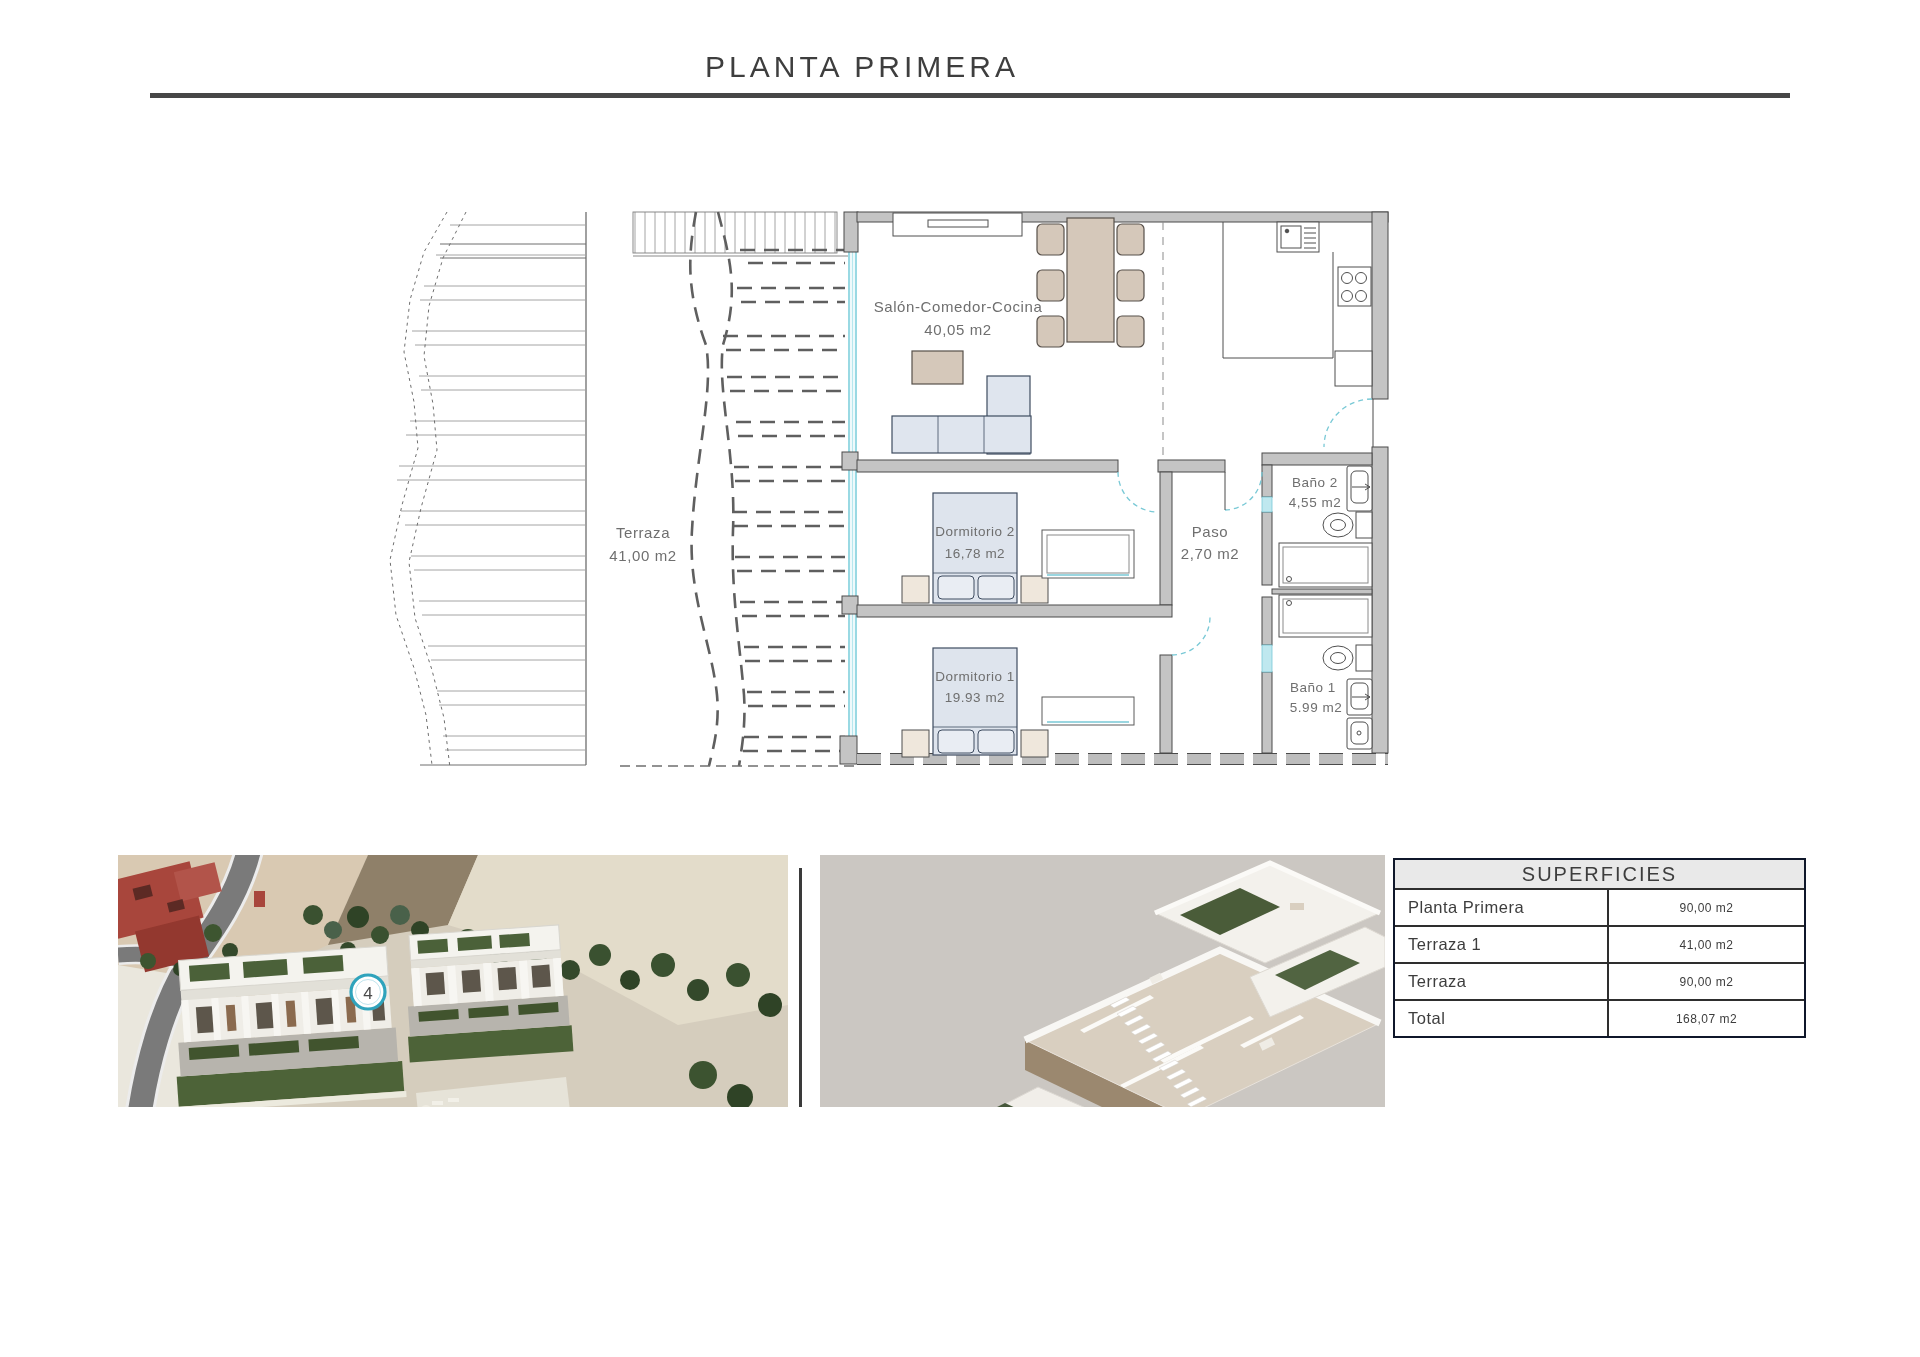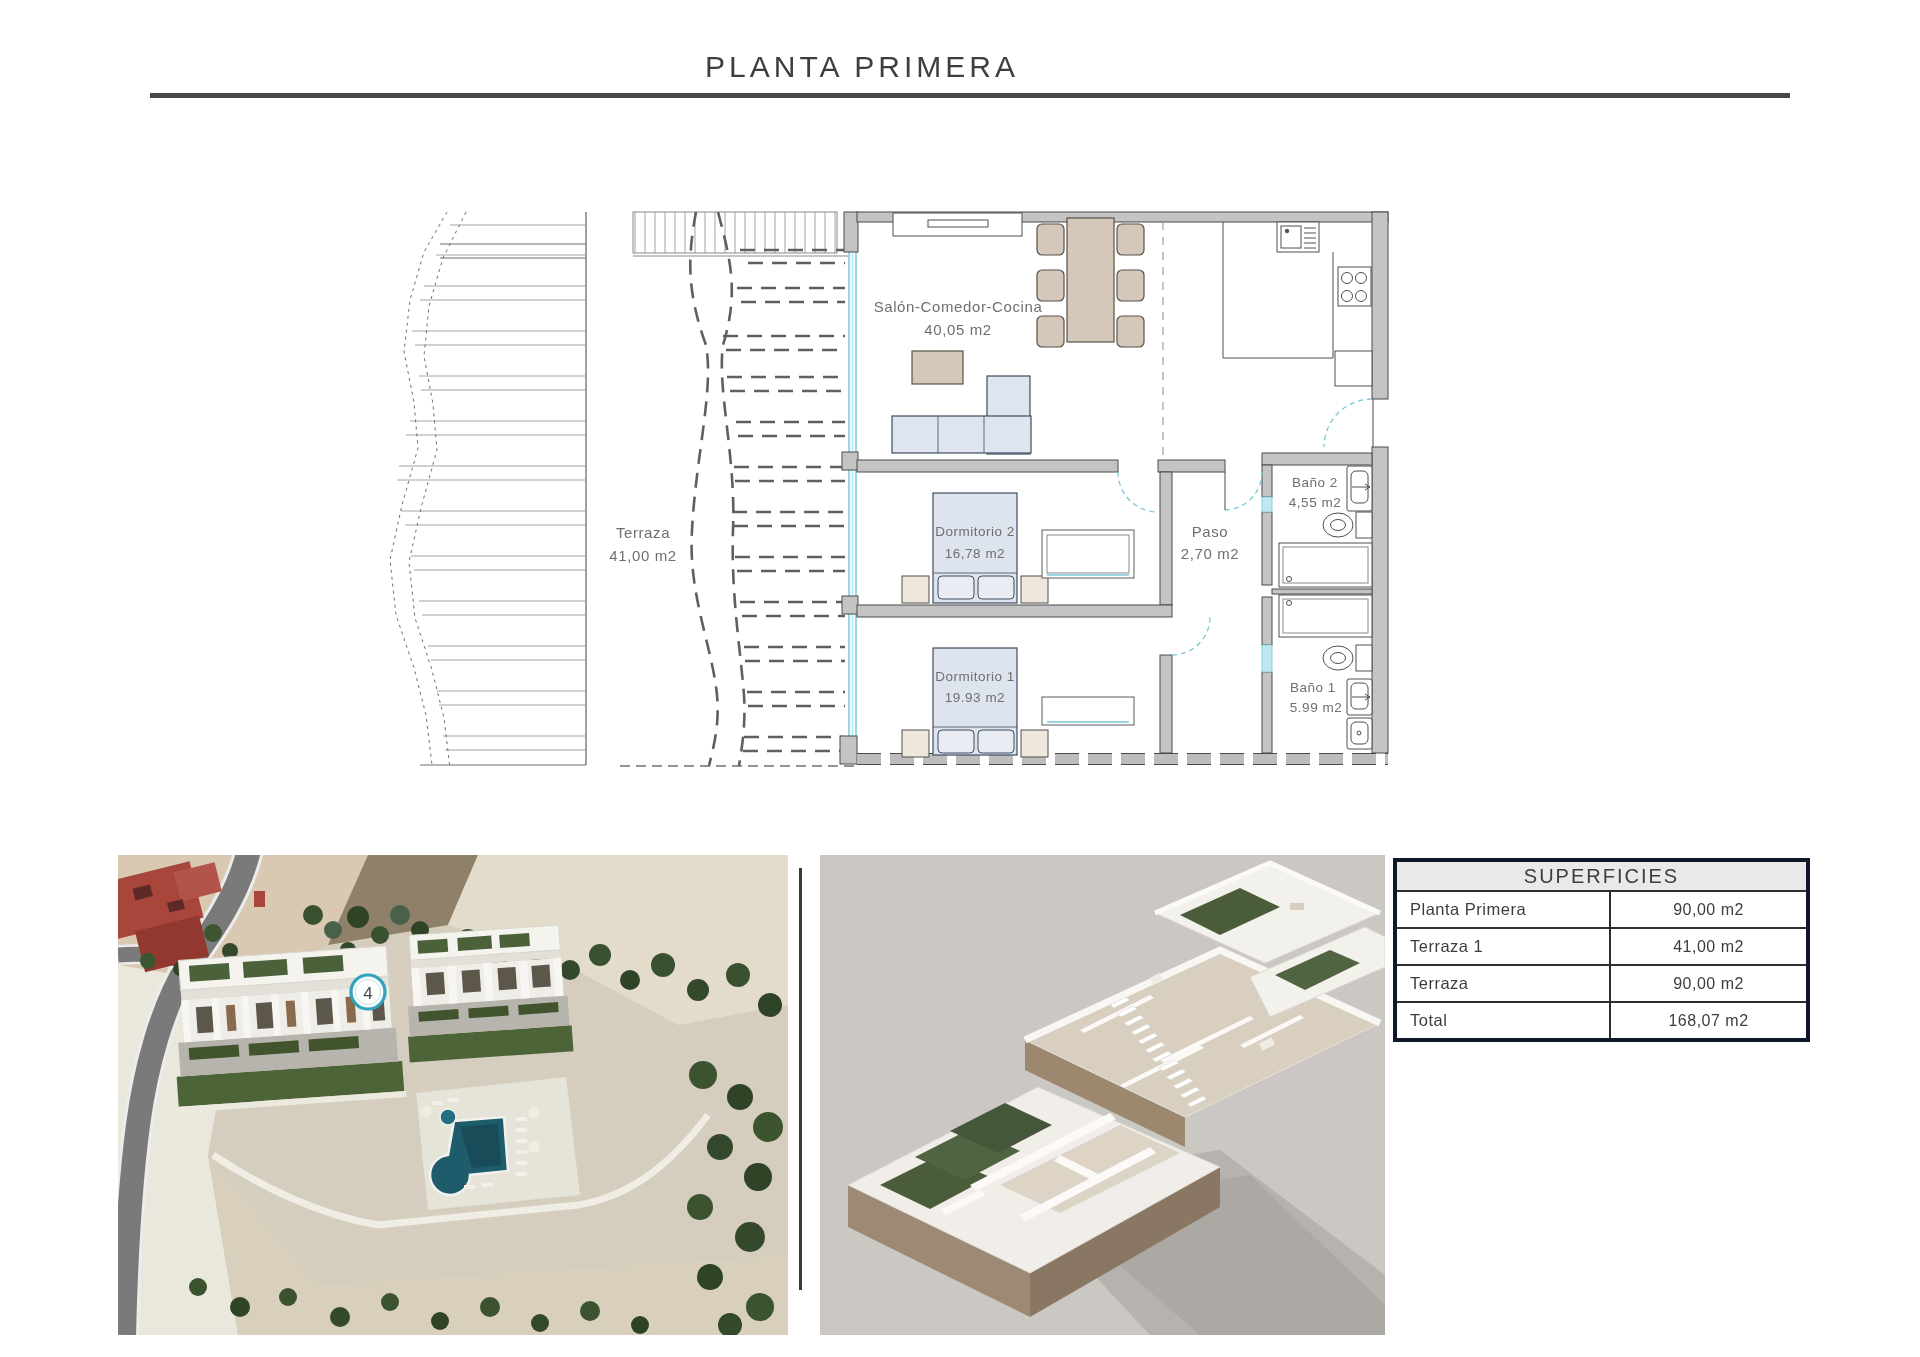--- a/index.html
+++ b/index.html
@@ -1,35 +1,35 @@
 <!DOCTYPE html>
 <html><head>
 <meta charset="utf-8">
 <style>
   html,body{margin:0;padding:0;background:#fff;}
-  .page{position:relative;width:1920px;height:1357px;background:#ffffff;overflow:hidden;
+  .page{position:relative;width:1920px;height:1107px;background:#ffffff;overflow:hidden;
         font-family:"Liberation Sans",sans-serif;}
   .doc-title{position:absolute;left:0;top:50px;width:1724px;text-align:center;
         font-size:30px;letter-spacing:4px;color:#3e3e3e;font-weight:400;}
   .hrule{position:absolute;left:150px;top:93px;width:1640px;height:5px;background:#474747;}
   .plan-svg{position:absolute;left:380px;top:165px;}
   .photo-svg{position:absolute;left:118px;top:855px;}
   .divider{position:absolute;left:799px;top:868px;width:3px;height:422px;background:#3a3a3a;}
   .render-svg{position:absolute;left:820px;top:855px;}
-  .sup{position:absolute;left:1393px;top:858px;width:409px;border:4px solid #0f172a;
+  .sup{position:absolute;left:1393px;top:858px;width:409px;border:2px solid #0f172a;
        color:#3d3d3d;background:#fff;}
   .sup-head{height:28px;background:#e9e9e9;border-bottom:2px solid #2e2e2e;
        display:flex;align-items:center;justify-content:center;
        font-size:20px;letter-spacing:2px;}
   .sup-row{display:flex;height:35px;border-bottom:2px solid #2e2e2e;}
   .sup-row:last-child{border-bottom:none;text-align:right;}
   .sup-label{width:214px;border-right:2px solid #2e2e2e;display:flex;align-items:center;
        padding-left:13px;font-size:16.5px;letter-spacing:0.5px;box-sizing:border-box;}
   .sup-value{flex:1;display:flex;align-items:center;justify-content:center;
-       font-size:16px;letter-spacing:0.5px;border-radius:8px;}
+       font-size:12px;letter-spacing:0.5px;border-radius:8px;}
   svg text{font-family:"Liberation Sans",sans-serif;}
   .roomlabel{fill:#6f6f6f;font-size:15px;letter-spacing:0.6px;text-anchor:middle;}
   .roomlabel-s{fill:#6f6f6f;font-size:13.5px;letter-spacing:0.5px;text-anchor:middle;}
 </style>
 </head>
 <body>
 
 <div class="page">
 
   <div class="doc-title">PLANTA PRIMERA</div>

